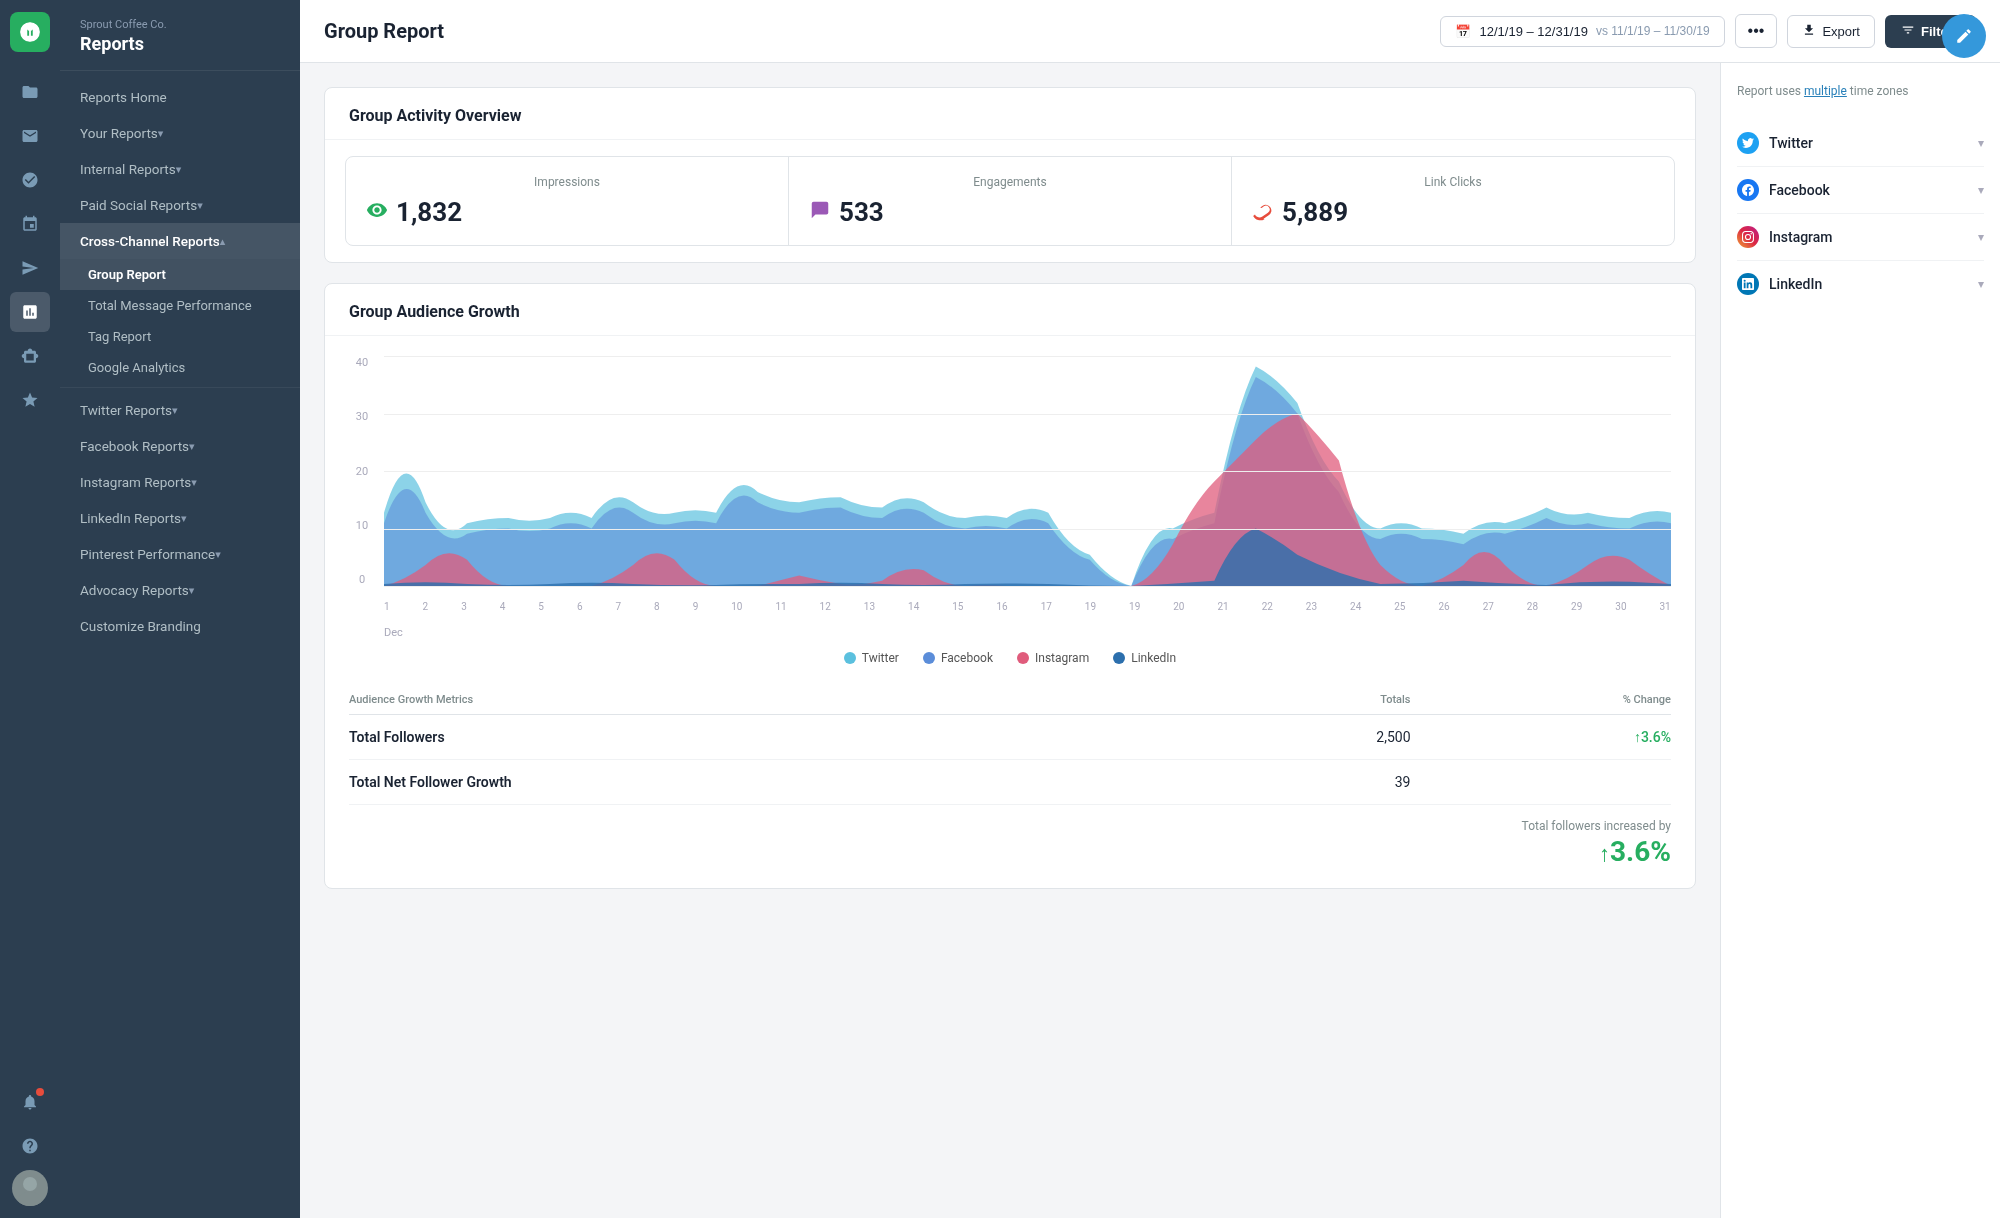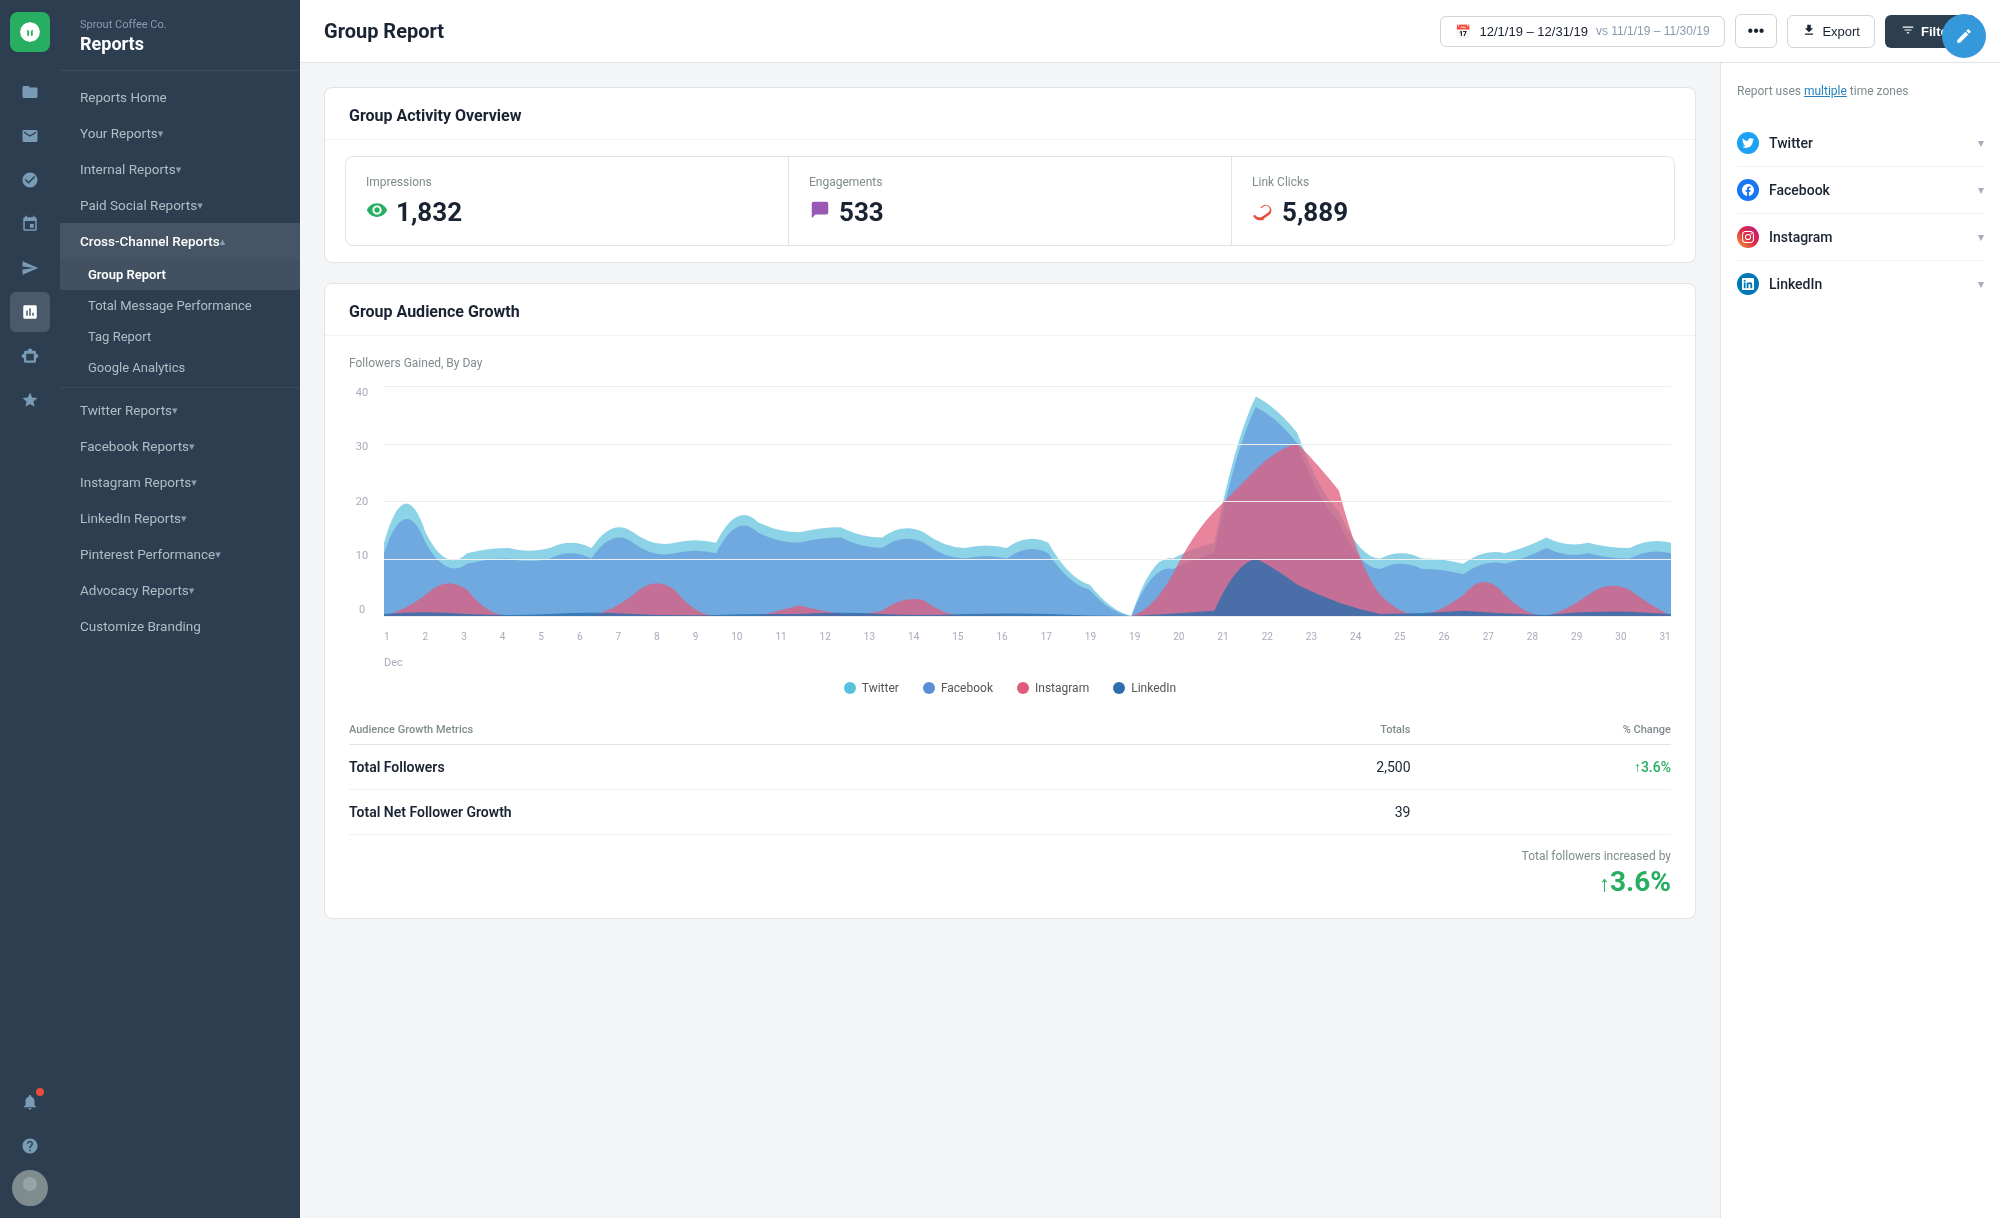--- a/index.html
+++ b/index.html
@@ -206,20 +206,21 @@
       border-bottom: 1px solid #f0f2f4;
     }
     .card-body { padding: 20px 24px; }
 
     
     .metrics-row {
       display: flex;
       border: 1px solid #e0e4e8;
       border-radius: 8px;
       overflow: hidden;
+      text-align: center;
     }
     .metric-item {
       flex: 1;
       padding: 18px 20px;
       border-right: 1px solid #e0e4e8;
     }
     .metric-item:last-child { border-right: none; }
     .metric-label { font-size: 12px; color: #7f8c8d; margin-bottom: 8px; }
     .metric-value {
       font-size: 26px;
@@ -565,21 +566,20 @@
                 5,889
               </div>
             </div>
           </div>
         </div>
       </div>
 
       <div class="card">
         <div class="card-header">Group Audience Growth</div>
         <div class="chart-section">
-          <div class="chart-label">Followers Gained, By Day</div>
           <div class="chart-container">
 
             <div class="y-axis">
               <span>40</span>
               <span>30</span>
               <span>20</span>
               <span>10</span>
               <span>0</span>
             </div>
 

